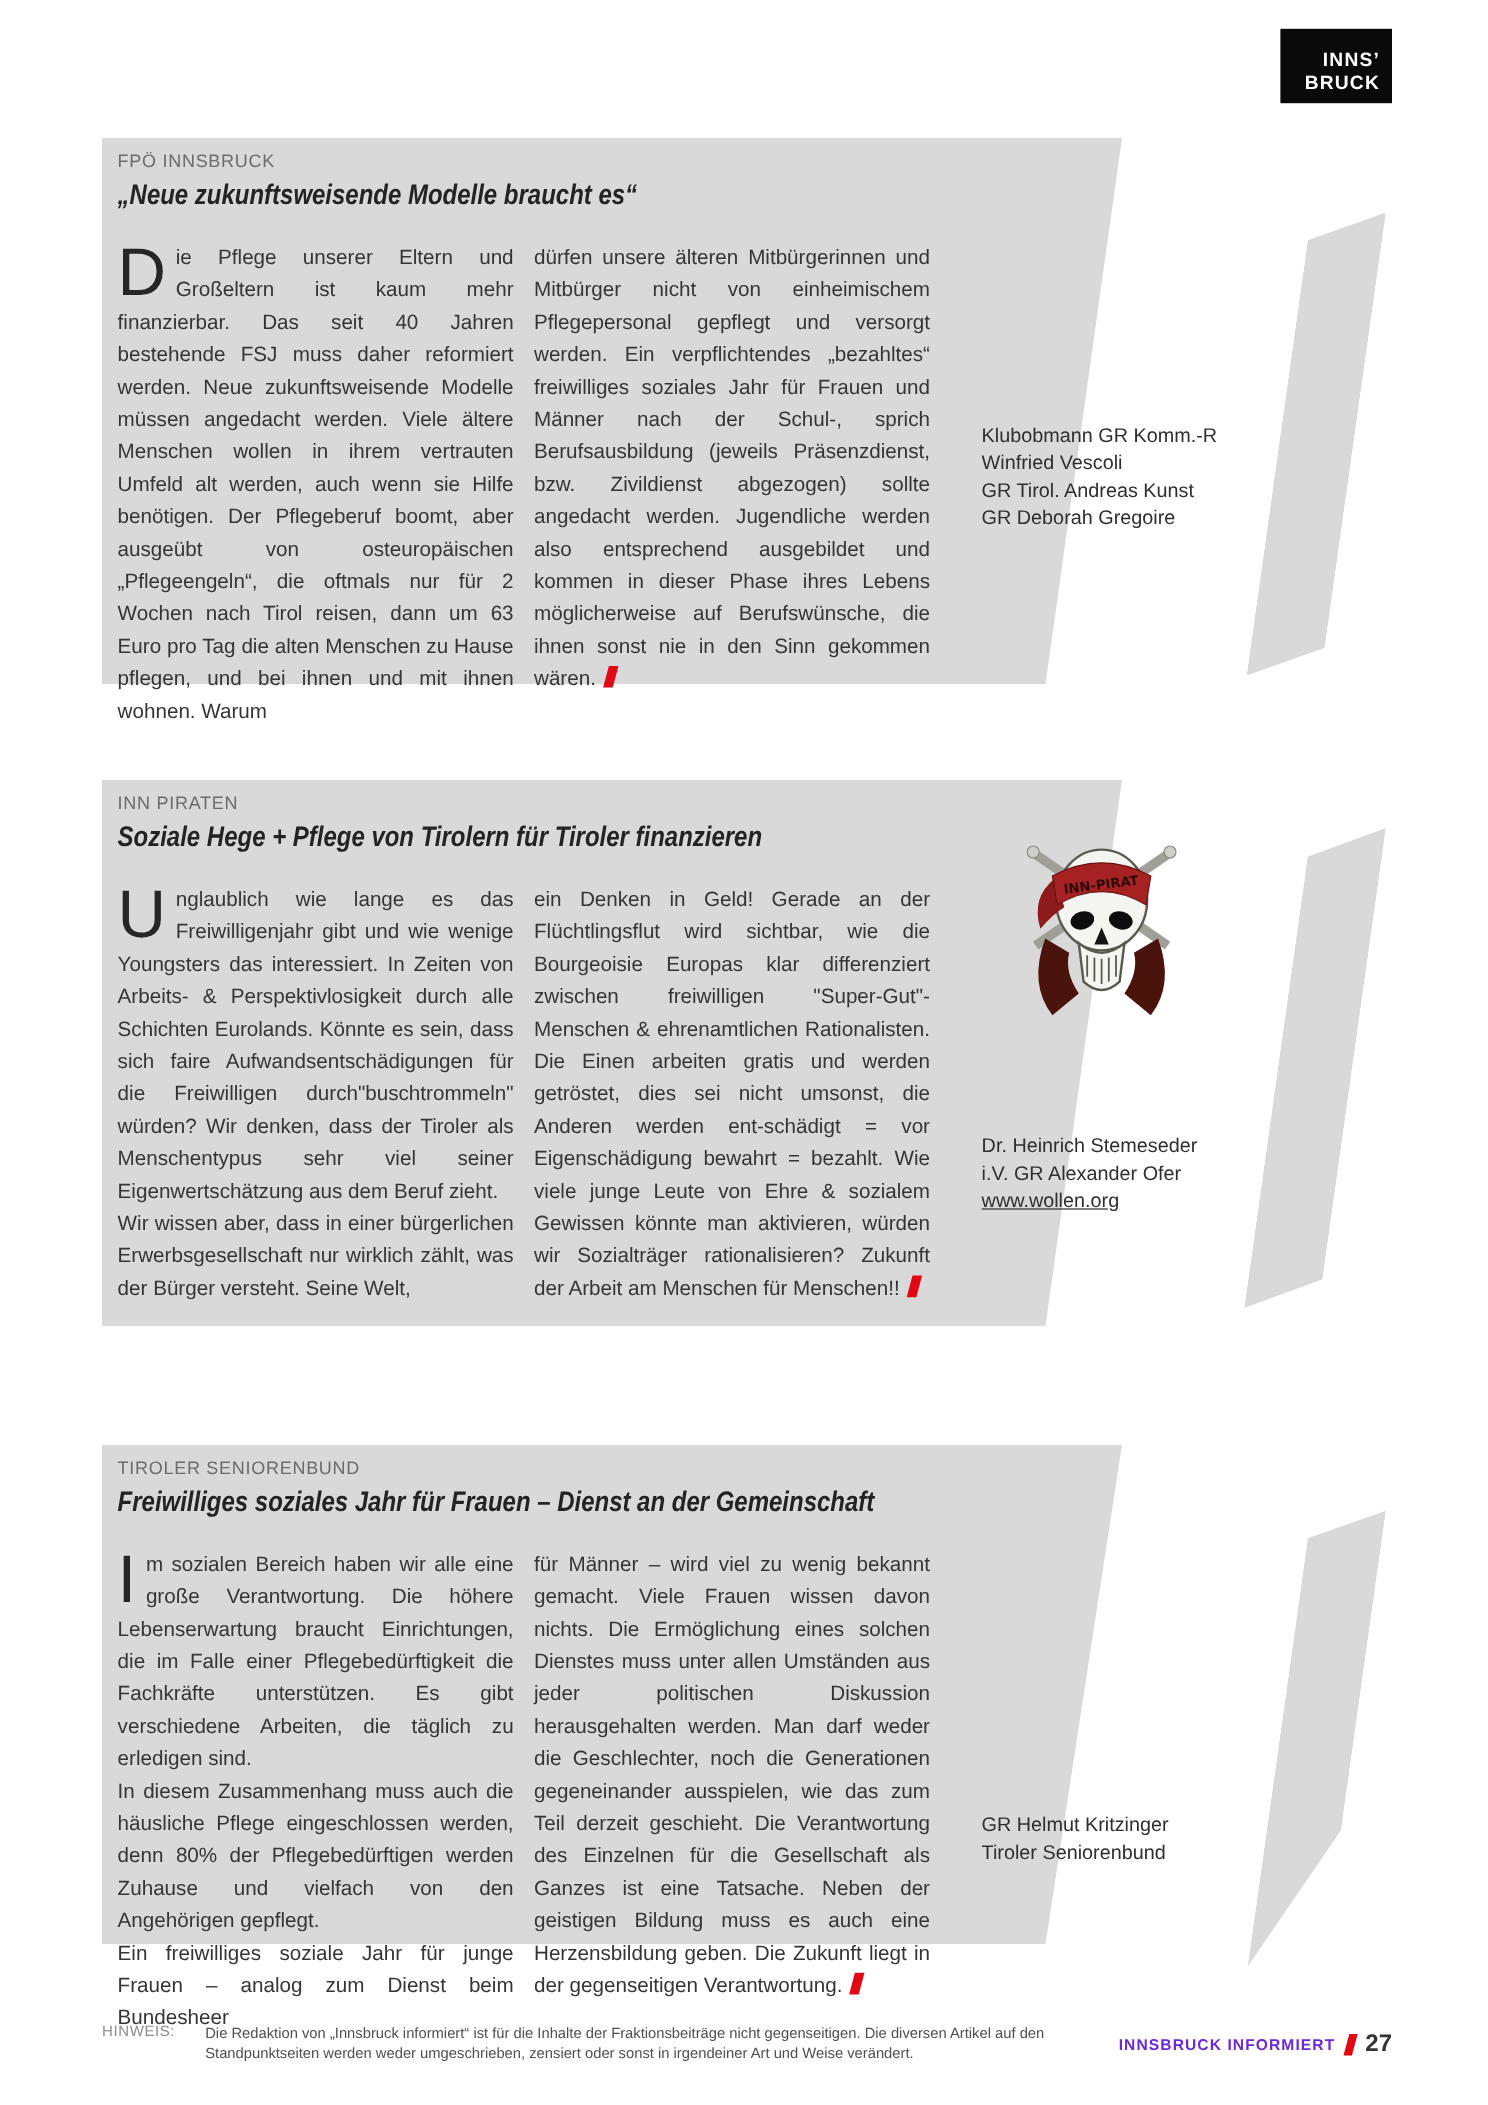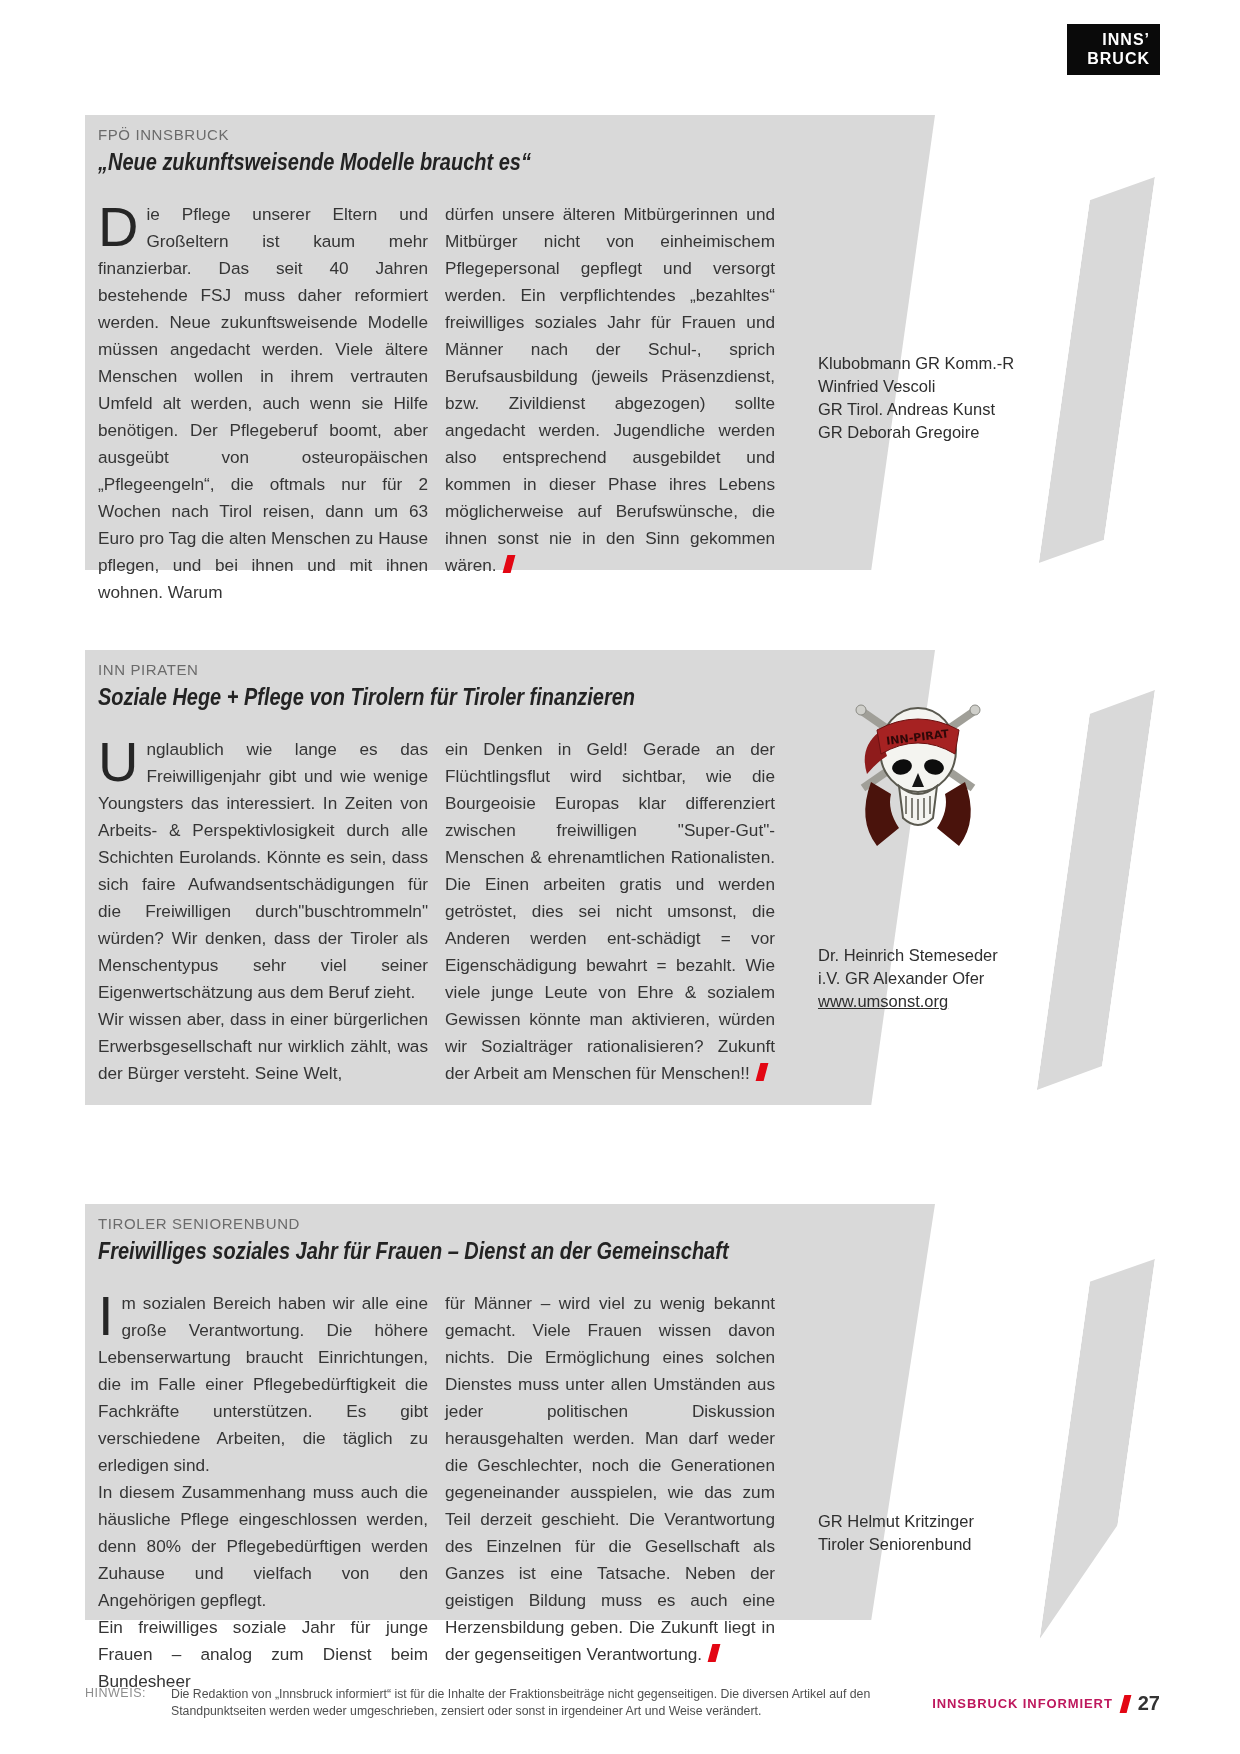--- a/index.html
+++ b/index.html
@@ -1,21 +1,21 @@
 <!DOCTYPE html>
 <html lang="de"><head>
 <meta charset="utf-8">
 <style>
   html,body{margin:0;padding:0;background:#fff;}
   .page{position:relative;width:1240px;height:1754px;background:#ffffff;overflow:hidden;
         font-family:"Liberation Sans",sans-serif;color:#353535;}
 
   
   .masthead{position:absolute;top:24px;right:80px;background:#0a0a0a;color:#fff;
-            padding:7px 10px 6px 20px;text-align:right;font-weight:bold;font-size:16px;
+            padding:18px 10px 6px 20px;text-align:right;font-weight:bold;font-size:16px;
             line-height:1.18;letter-spacing:1px;}
   .masthead span{display:block;}
 
   
   .art{position:absolute;left:85px;width:1070px;}
   .art1{top:115px;height:455px;}
   .art2{top:650px;height:455px;}
   .art3{top:1172px;height:416px;margin-top:32px;}
   .panel{position:absolute;left:0;top:0;width:850px;height:100%;background:#d9d9d9;
          clip-path:polygon(0 0,100% 0,92.5% 100%,0 100%);}
@@ -59,21 +59,21 @@
   .sb-l3{font-size:7.5px;color:#4c4c4c;letter-spacing:1.6px;margin-top:2px;}
   .sb-badge{display:inline-block;width:22px;height:22px;border:3px solid #cf1016;border-radius:50%;
             margin-top:6px;font-family:"Liberation Serif",serif;font-weight:bold;font-size:15px;
             line-height:22px;color:#1f9e3e;background:#fff;}
 
   
   .footer-notice{position:absolute;left:85px;top:1686px;display:flex;width:830px;}
   .fn-label{width:86px;flex:none;font-size:12.5px;color:#8c8c8c;letter-spacing:0.5px;}
   .fn-text{width:740px;font-size:12.3px;line-height:17px;color:#4f4f4f;}
   .footer-page{position:absolute;right:80px;top:1692px;display:flex;align-items:center;gap:9px;}
-  .fp-mag{font-size:13px;font-weight:bold;letter-spacing:0.9px;color:#be185d;}
+  .fp-mag{font-size:13px;font-weight:bold;letter-spacing:0.9px;color:#6d28d9;}
   .fp-slash{display:inline-block;width:7px;height:18px;background:#e30613;transform:skewX(-15deg);}
   .fp-num{font-size:20px;font-weight:bold;color:#333;}
 </style>
 </head>
 <body>
 
 <div class="page">
 
   <div class="masthead">
       <span>INNS’</span>
@@ -130,21 +130,21 @@
           <line x1="69" y1="128" x2="69" y2="148"></line>
           <line x1="75" y1="129" x2="75" y2="150"></line>
           <line x1="81" y1="128" x2="81" y2="148"></line>
           <line x1="87" y1="126" x2="87" y2="144"></line>
         </g>
       </svg>
     </div>
     <div class="caption cap2">
       <div>Dr. Heinrich Stemeseder</div>
       <div>i.V. GR Alexander Ofer</div>
-      <div class="link">www.umsonst.org</div>
+      <div class="link">www.wollen.org</div>
     </div>
   </section>
 
   <section class="art art3">
     <div class="panel"></div>
     <div class="wedge"></div>
     <div class="kicker">TIROLER SENIORENBUND</div>
     <h2 class="headline"><span class="hl-inner">Freiwilliges soziales Jahr für Frauen – Dienst an der Gemeinschaft</span></h2>
     <div class="cols">
       <div class="col" lang="de"><span class="dropcap">I</span><span>m sozialen Bereich haben wir alle eine große Verantwortung. Die höhere Lebenserwartung braucht Einrichtungen, die im Falle einer Pflegebedürftigkeit die Fachkräfte unterstützen. Es gibt verschiedene Arbeiten, die täglich zu erledigen sind.

